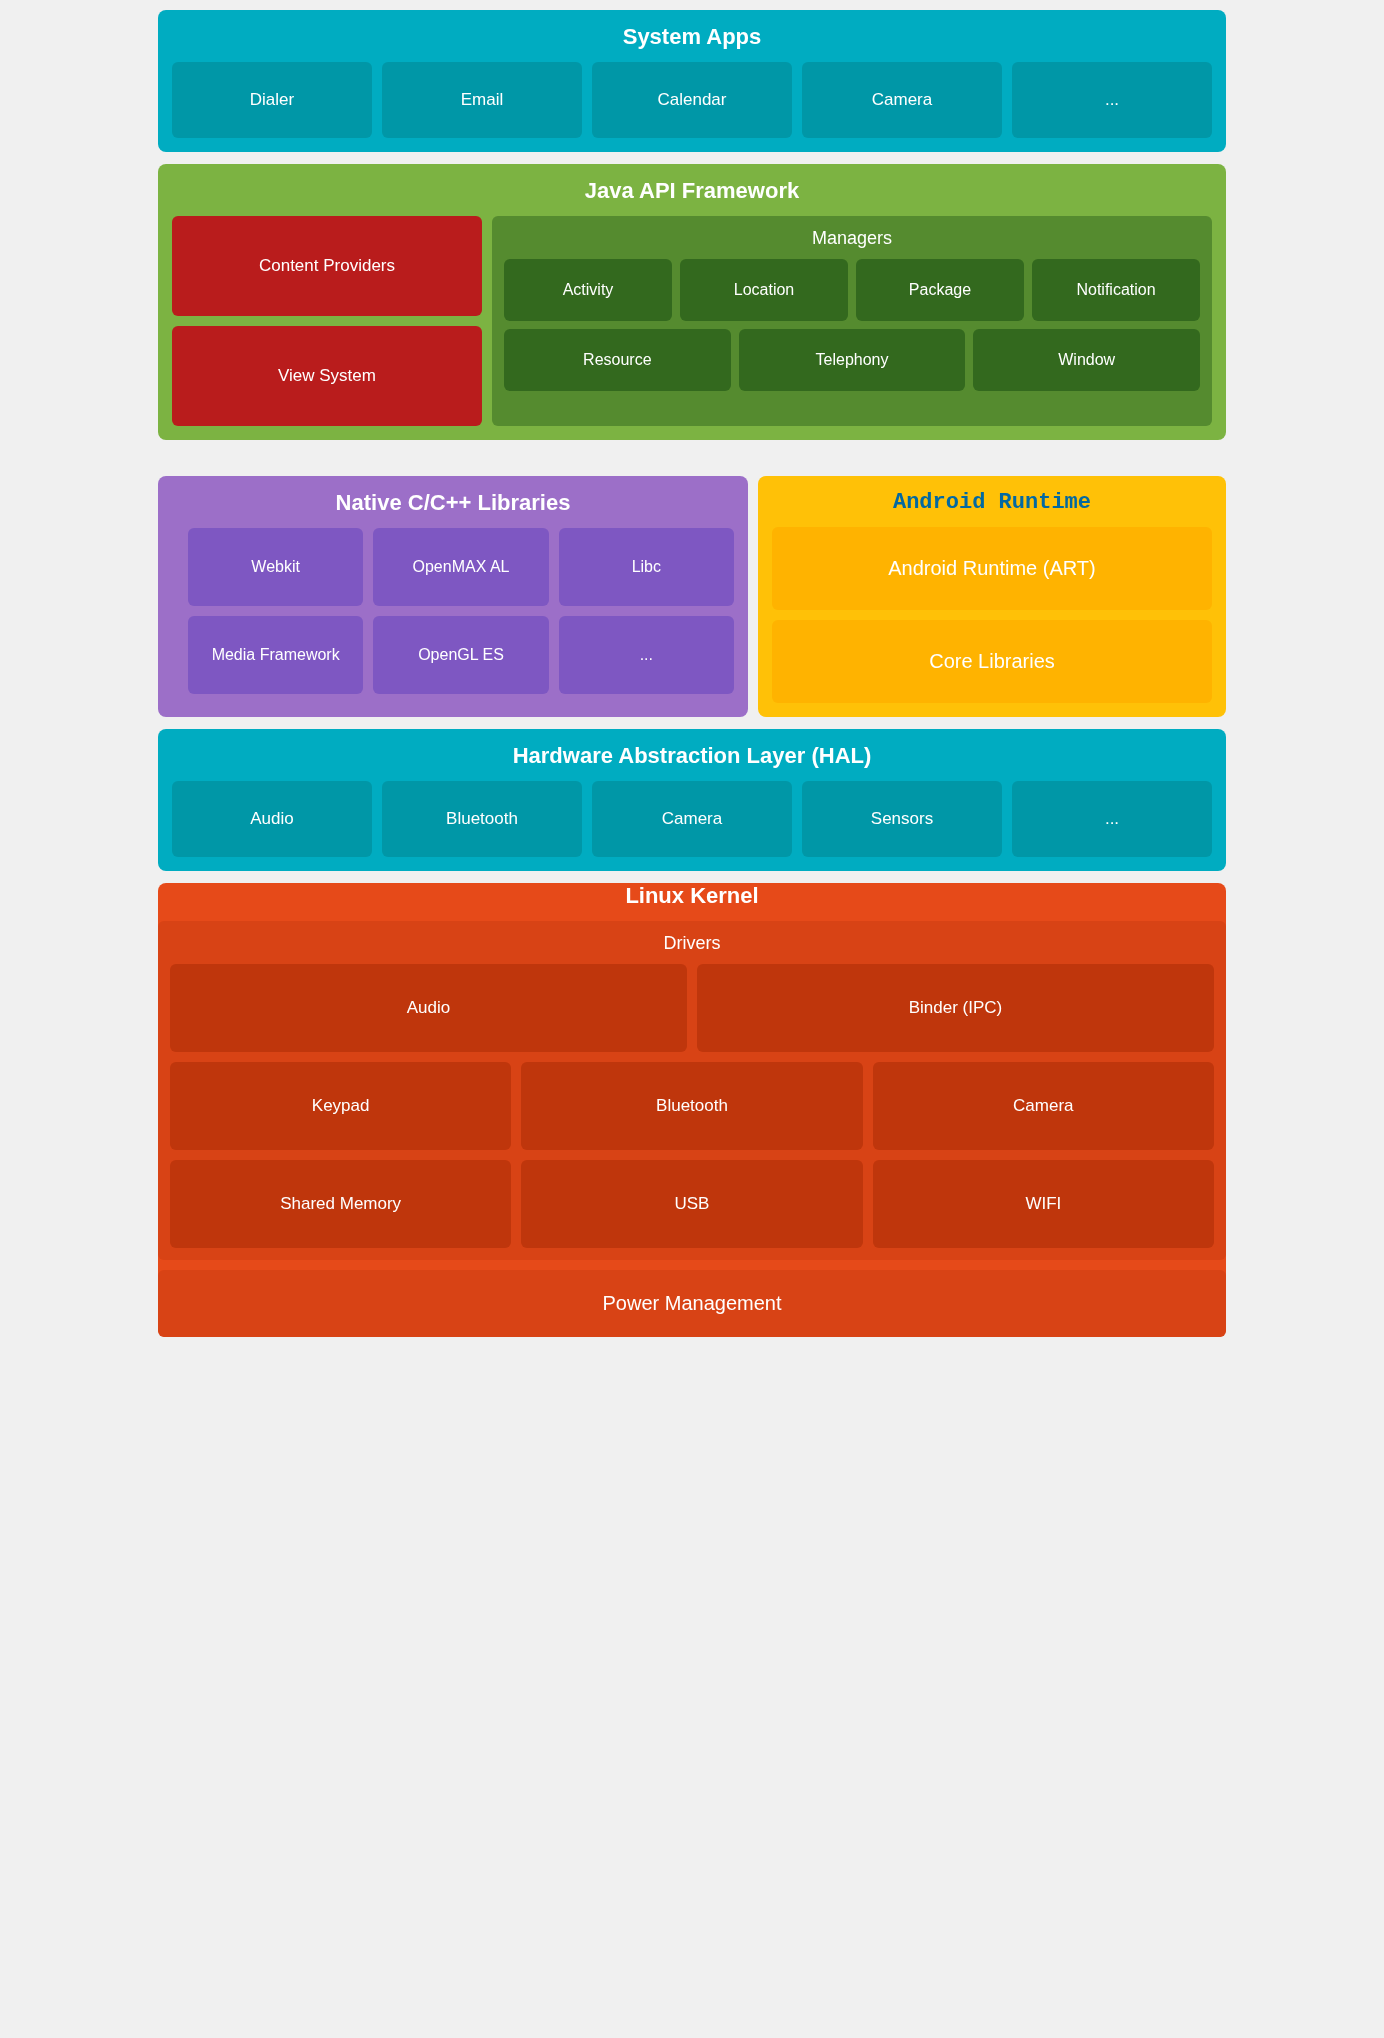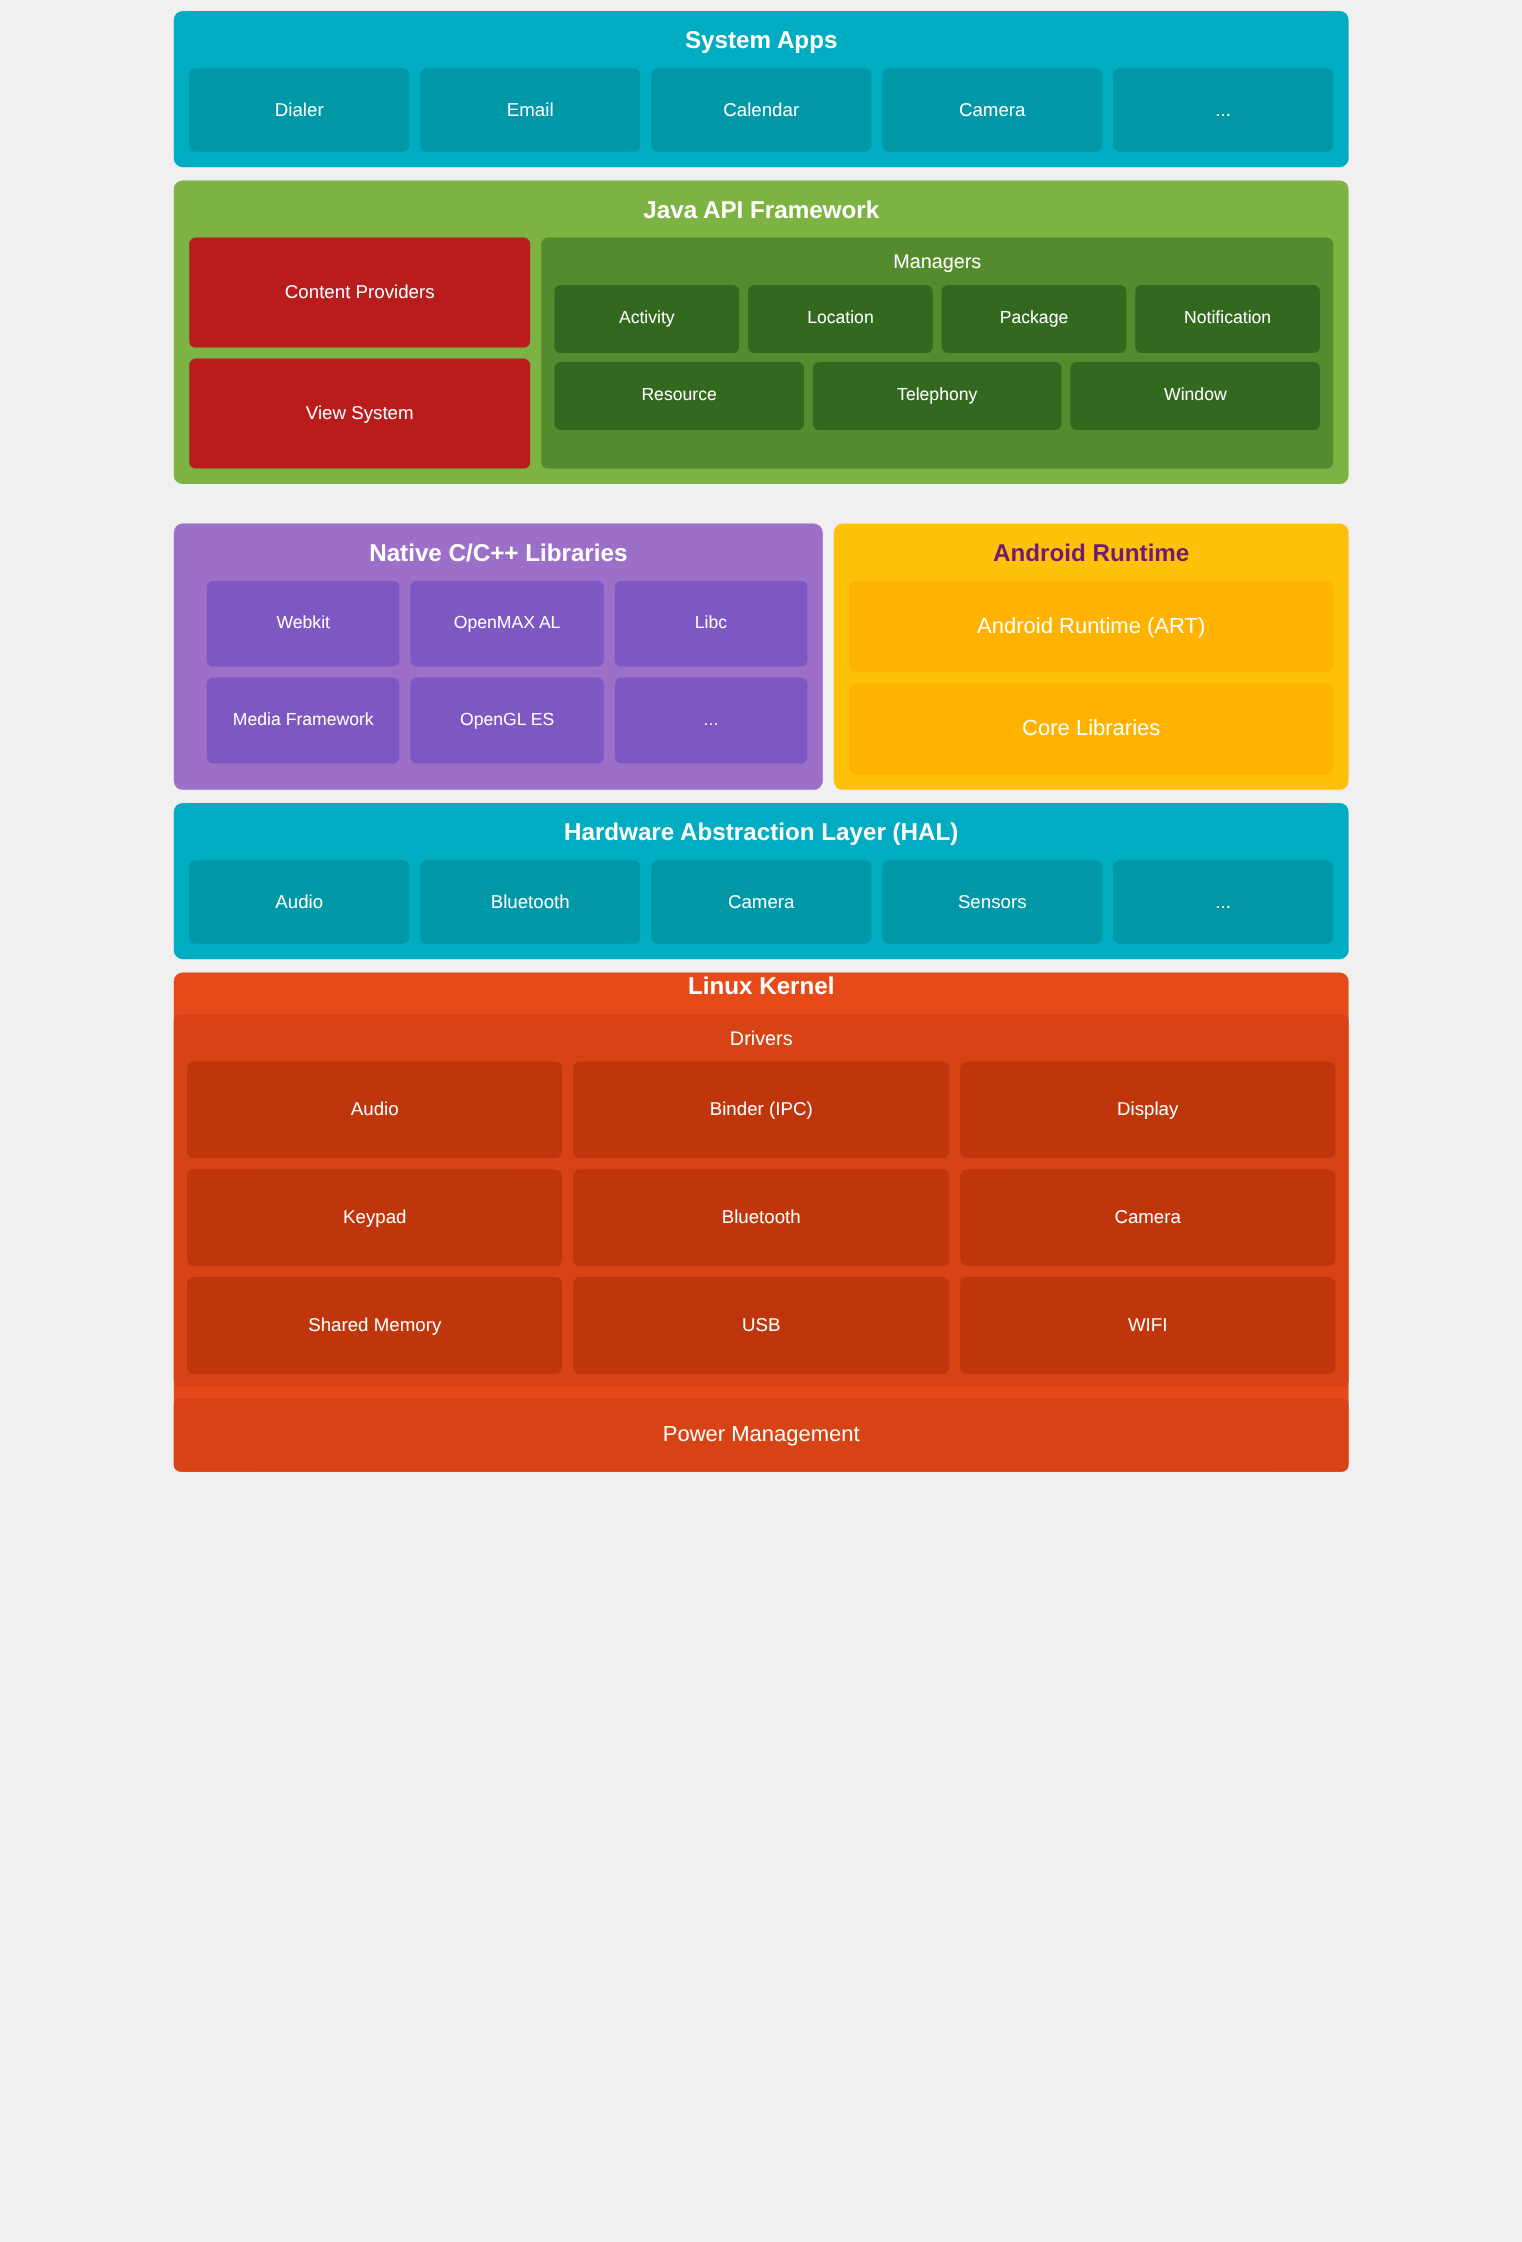--- a/index.html
+++ b/index.html
@@ -144,21 +144,22 @@
       background: #7E57C2;
     }
 
     .android-runtime {
       background: #FFC107;
       border-radius: 8px;
       padding: 14px;
       flex: 1;
     }
     .android-runtime .layer-title {
-      color: #701a75;
+      color: #0369a1;
+      font-family: Liberation Mono, monospace;
     }
     .runtime-items {
       display: flex;
       flex-direction: column;
       gap: 10px;
     }
     .runtime-box {
       background: #FFB300;
       border-radius: 6px;
       color: white;
@@ -312,21 +313,20 @@
   </div>
 
   <div class="linux-kernel">
     <div class="layer-title">Linux Kernel</div>
     <div class="drivers-section">
       <div class="drivers-title">Drivers</div>
       <div class="drivers-grid">
         <div class="drivers-row">
           <div class="driver-box">Audio</div>
           <div class="driver-box">Binder (IPC)</div>
-          <div class="driver-box">Display</div>
         </div>
         <div class="drivers-row">
           <div class="driver-box">Keypad</div>
           <div class="driver-box">Bluetooth</div>
           <div class="driver-box">Camera</div>
         </div>
         <div class="drivers-row">
           <div class="driver-box">Shared Memory</div>
           <div class="driver-box">USB</div>
           <div class="driver-box">WIFI</div>

